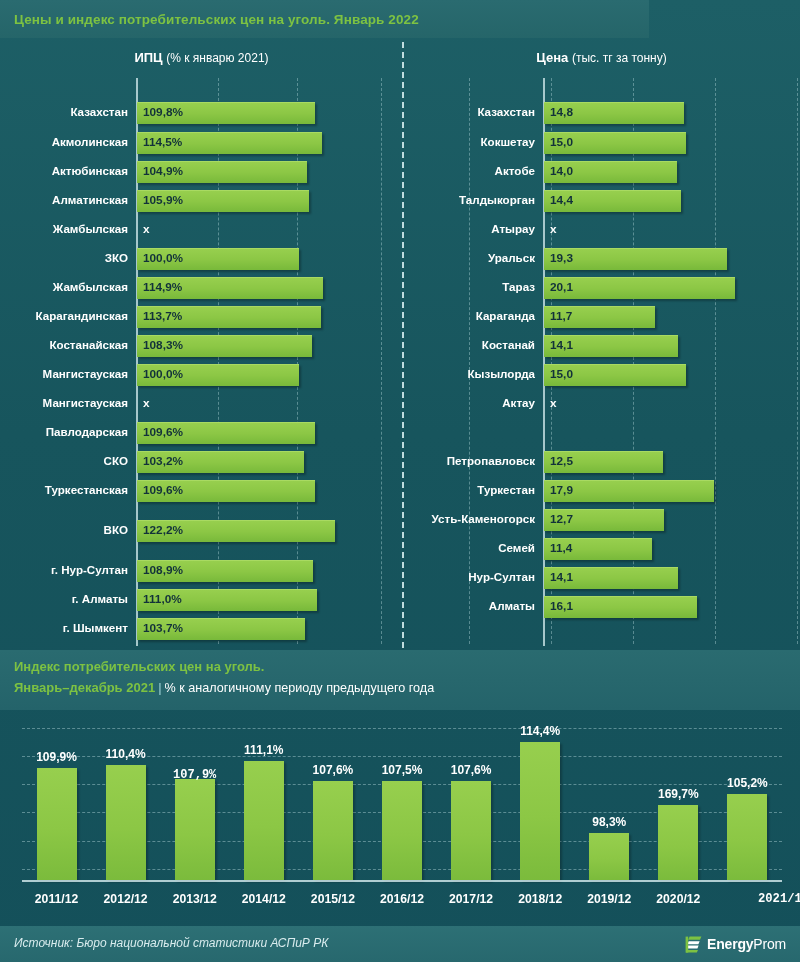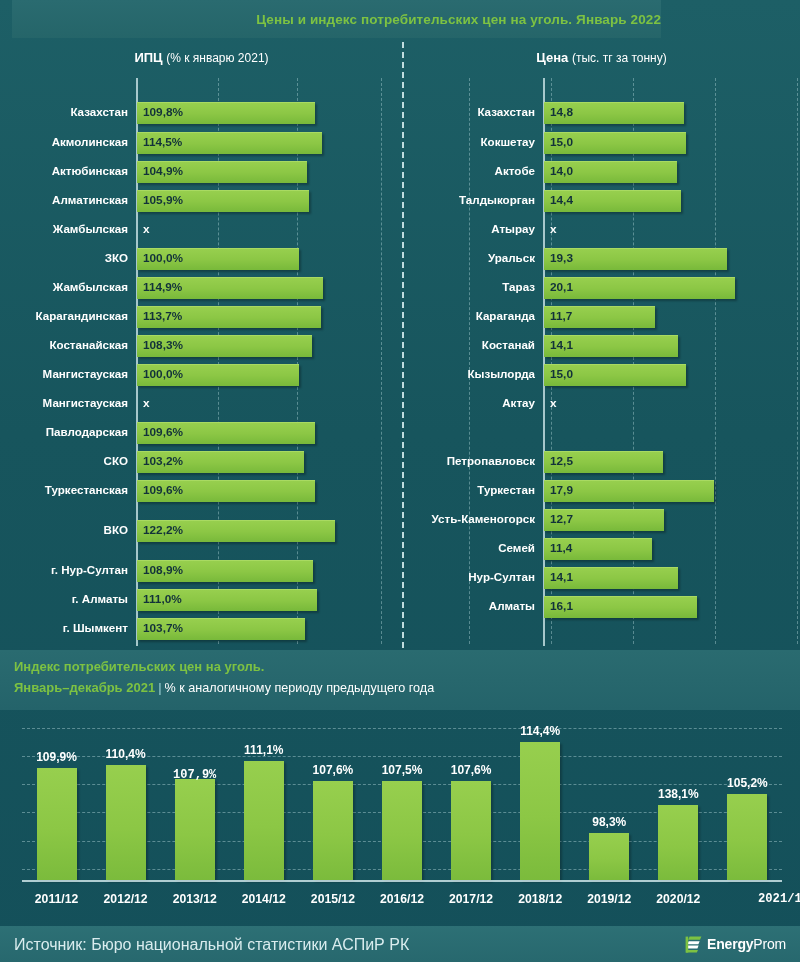--- a/index.html
+++ b/index.html
@@ -8,23 +8,23 @@
     font-family:"Liberation Sans", sans-serif;
     background:#185b63;
     color:#ffffff;
     -webkit-font-smoothing:antialiased;
   }
   #page{position:relative;width:800px;height:962px;overflow:hidden;
         background:linear-gradient(180deg,#1d5f66 0%,#17555d 45%,#14505a 100%);}
 
   
   .title-band{
-    position:absolute;left:12px;top:0;width:649px;height:38px;
+    position:absolute;left:0;top:0;width:649px;height:38px;
     background:linear-gradient(180deg,#2a6b70 0%,#256569 100%);
-    display:flex;align-items:center;justify-content:flex-end;
+    display:flex;align-items:center;
   }
   .title-band .t{
     padding-left:14px;font-size:13.5px;font-weight:bold;color:#7dc242;
     letter-spacing:.1px;white-space:nowrap;
   }
 
   
   .panel-heads{position:absolute;top:38px;left:0;width:800px;height:40px;}
   .ph{position:absolute;top:12px;font-size:13px;font-weight:bold;color:#ffffff;white-space:nowrap;}
   .ph .sub{font-weight:normal;font-size:12px;}
@@ -93,21 +93,21 @@
   .cc-cat{
     position:absolute;top:170px;text-align:center;font-size:12.2px;font-weight:bold;color:#ffffff;white-space:nowrap;
   }
 
   
   .footer{
     position:absolute;left:0;top:926px;width:800px;height:36px;
     background:linear-gradient(180deg,#2d7075 0%,#27686e 100%);
   }
   .footer .src{
-    position:absolute;left:14px;top:10px;font-size:16px;color:#d9ecee;white-space:nowrap;
+    position:absolute;left:14px;top:10px;font-size:12px;font-style:italic;color:#d9ecee;white-space:nowrap;
   }
   .logo{position:absolute;right:14px;top:7px;height:22px;display:flex;align-items:center;gap:4px;}
   .logo .lt{font-size:14px;font-weight:bold;color:#ffffff;letter-spacing:-.2px;}
   .logo .lt .w2{font-weight:normal;}
 </style>
 </head>
 <body>
 
 <div id="page">
 
@@ -360,21 +360,21 @@
         <div class="cc-bar" style="left: 429.091px; width: 40px; height: 99.3143px;"></div>
         <div class="cc-val" style="left: 414.545px; width: 69.0909px; top: 40.6857px;">107,6%</div>
         <div class="cc-cat" style="left: 414.545px; width: 69.0909px;">2017/12</div>
         <div class="cc-bar" style="left: 498.182px; width: 40px; height: 137.686px;"></div>
         <div class="cc-val" style="left: 483.636px; width: 69.0909px; top: 2.31429px;">114,4%</div>
         <div class="cc-cat" style="left: 483.636px; width: 69.0909px;">2018/12</div>
         <div class="cc-bar" style="left: 567.273px; width: 40px; height: 46.8357px;"></div>
         <div class="cc-val" style="left: 552.727px; width: 69.0909px; top: 93.1643px;">98,3%</div>
         <div class="cc-cat" style="left: 552.727px; width: 69.0909px;">2019/12</div>
         <div class="cc-bar" style="left: 636.364px; width: 40px; height: 75.05px;"></div>
-        <div class="cc-val" style="left: 621.818px; width: 69.0909px; top: 64.95px;">138,1%</div>
+        <div class="cc-val" style="left: 621.818px; width: 69.0909px; top: 64.95px;">169,7%</div>
         <div class="cc-cat" style="left: 621.818px; width: 69.0909px;">2020/12</div>
         <div class="cc-bar" style="left: 705.455px; width: 40px; height: 85.7714px;"></div>
         <div class="cc-val" style="left: 690.909px; width: 69.0909px; top: 54.2286px;">105,2%</div>
         <div class="cc-cat" style="left: 727px; width: 69.0909px; font-family: Liberation Mono, monospace;">2021/12</div>
       </div>
     <div class="cc-base"></div>
   </div>
 
   <div class="footer">
     <div class="src">Источник: Бюро национальной статистики АСПиР РК</div>

